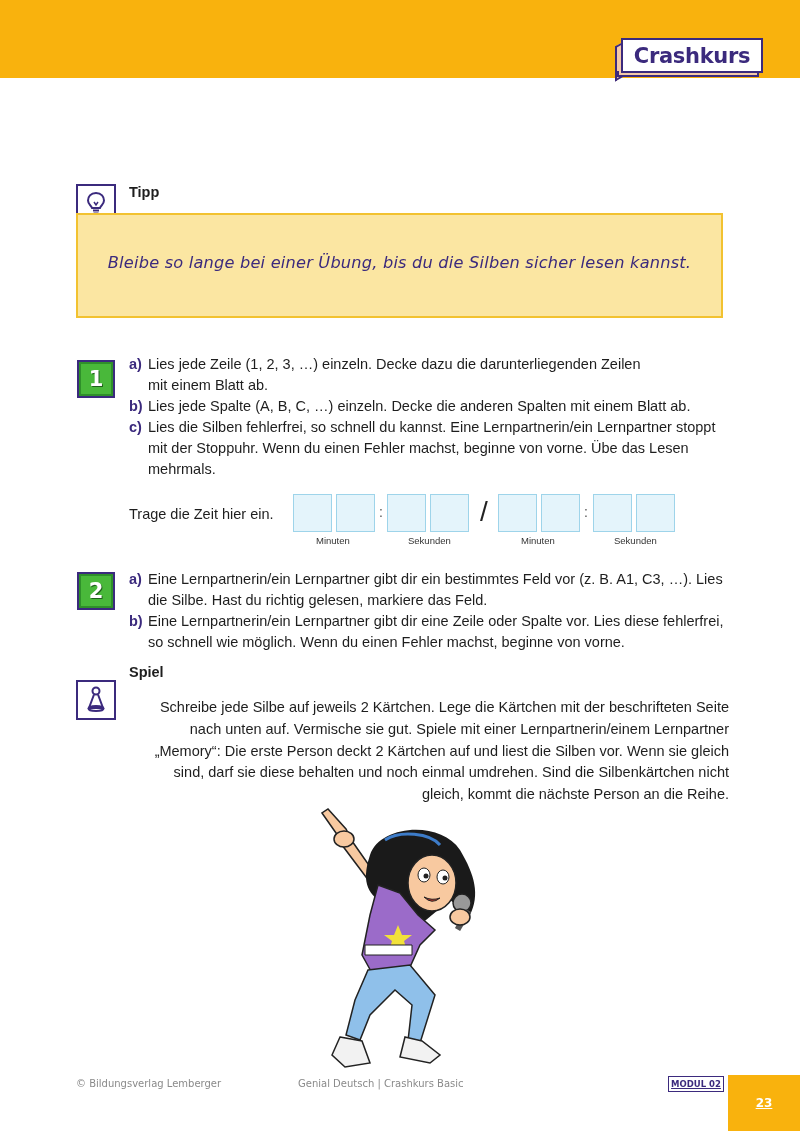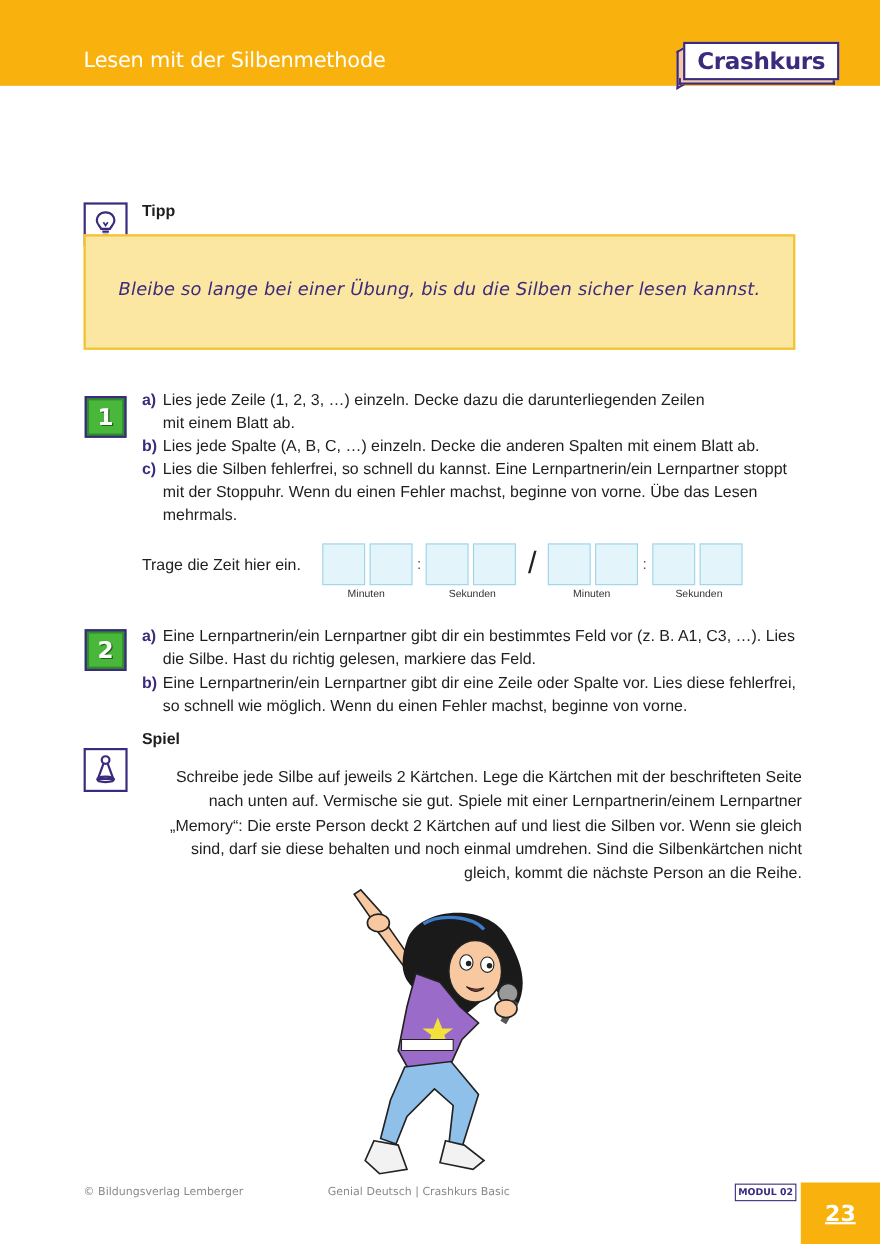--- a/index.html
+++ b/index.html
@@ -33,28 +33,27 @@
   .colon { position: absolute; top: 10px; font-size: 14px; color: #555; }
   .slash { position: absolute; top: 2px; font-size: 28px; color: #222; }
   .unit { position: absolute; top: 41px; font-size: 9.5px; color: #333; }
 
   .spiel-text { position: absolute; left: 129px; top: 697px; width: 600px; font-size: 14.5px; line-height: 21.8px; text-align: right; }
 
   .illustration { position: absolute; left: 300px; top: 805px; width: 200px; height: 270px; }
 
   .footer-copy { position: absolute; left: 76px; top: 1078px; font-size: 10px; color: #8a8a8a; font-family: "DejaVu Sans", sans-serif; }
   .footer-book { position: absolute; left: 298px; top: 1078px; font-size: 10px; color: #8a8a8a; font-family: "DejaVu Sans", sans-serif; }
-  .modul { position: absolute; left: 668px; top: 1076px; width: 56px; height: 16px; border: 1.5px solid #3b2a7d; font-size: 8.5px; font-weight: bold; color: #3b2a7d; display: flex; align-items: center; justify-content: center; font-family: "DejaVu Sans", sans-serif; }
-  .page-num { position: absolute; left: 728px; top: 1075px; width: 72px; height: 56px; background: #f9b20d; color: #ffffff; font-size: 20px; font-weight: bold; display: flex; align-items: center; justify-content: center; font-family: "DejaVu Sans", sans-serif; text-decoration: underline; }
+  .modul { position: absolute; left: 668px; top: 1076px; width: 56px; height: 16px; border: 1.5px solid #3b2a7d; font-size: 8.5px; font-weight: bold; color: #3b2a7d; display: flex; align-items: center; justify-content: center; font-family: "DejaVu Sans", sans-serif; text-decoration: underline; }
+  .page-num { position: absolute; left: 728px; top: 1075px; width: 72px; height: 56px; background: #f9b20d; color: #ffffff; font-size: 12px; font-weight: bold; display: flex; align-items: center; justify-content: center; font-family: "DejaVu Sans", sans-serif; text-decoration: underline; }
 </style>
 </head>
 <body>
 
 <div class="header">
-  <div class="header-title">Lesen mit der Silbenmethode</div>
   <div class="brand">
     <div class="brand-side"></div>
     <div class="brand-bottom"></div>
     <div class="brand-face">Crashkurs</div>
   </div>
 </div>
 
 <div class="icon-box" style="left:76px; top:184px;">
   <svg width="22" height="26" viewBox="0 0 22 26">
     <path d="M11 2 C5.5 2 3 6 3 9.5 C3 13 6 14.5 7 17 L15 17 C16 14.5 19 13 19 9.5 C19 6 16.5 2 11 2 Z" fill="none" stroke="#3b2a7d" stroke-width="2"></path>

